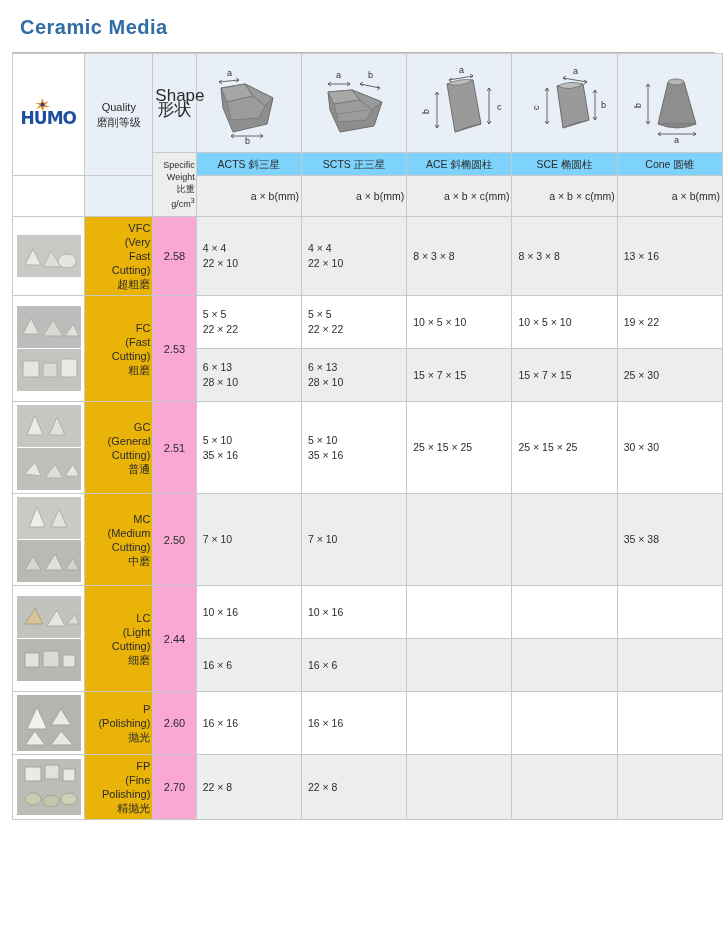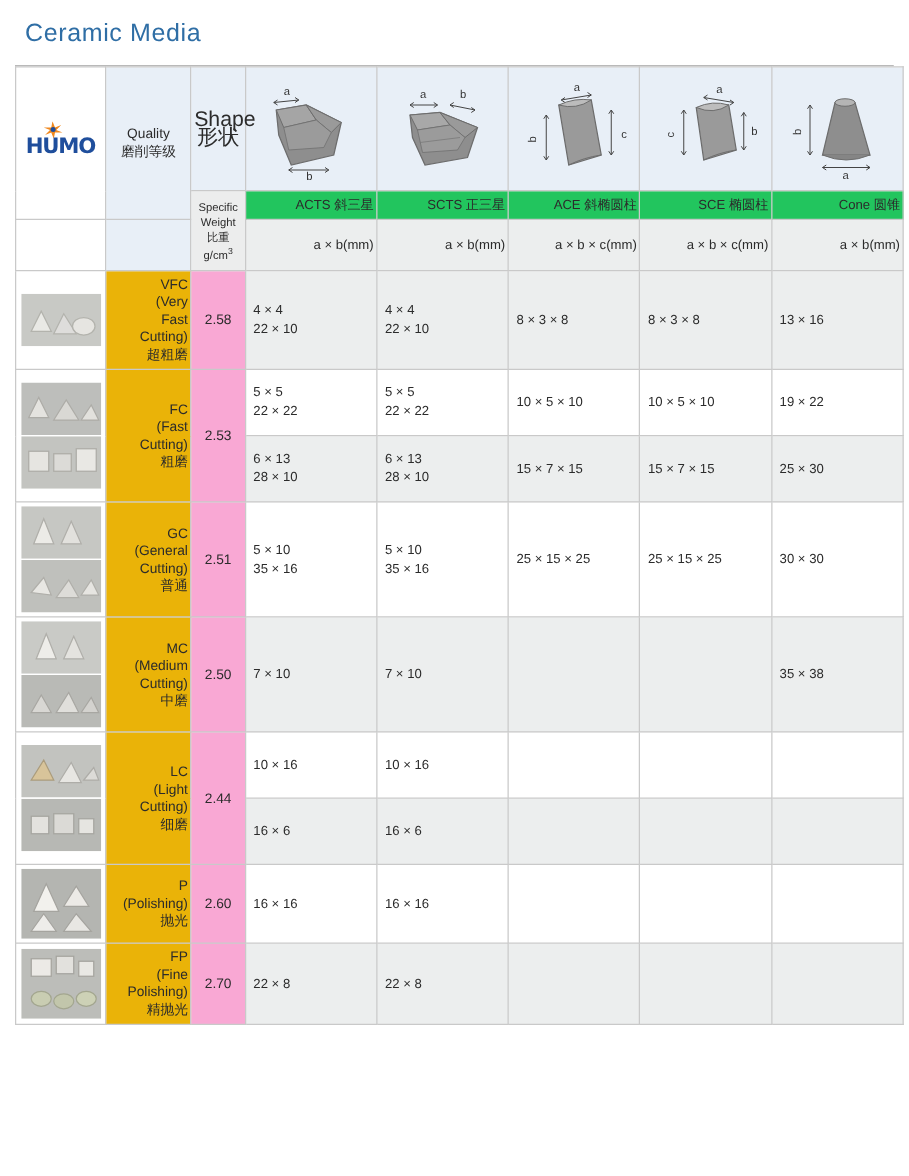--- a/index.html
+++ b/index.html
@@ -29,20 +29,21 @@
     font-size: 21px;
     color: #3b3b3b;
     letter-spacing: 1px;
     line-height: 26px;
   }
   .title-en {
     font-size: 20px;
     color: #2f6ea5;
     line-height: 26px;
     letter-spacing: 0.5px;
+    font-weight: bold;
   }
   .title-rule {
     border-top: 1px solid #b9b9b9;
     margin: 6px 4px 0 4px;
   }
   
   table.spec {
     border-collapse: collapse;
     width: 711px;
     margin-left: 4px;
@@ -102,35 +103,35 @@
     line-height: 15px;
     padding: 4px 2px;
   }
   .shape-head {
     text-align: center;
     font-size: 17px;
     line-height: 14px;
     padding: 4px 2px;
   }
   .sw-head {
-    text-align: center;
+    text-align: right;
     font-size: 9px;
     line-height: 12px;
     padding: 3px 1px;
     margin-top: 32px;
   }
   .shape-pic-cell {
     background: #e8eff7;
     text-align: center;
     padding: 4px 2px 2px 2px;
     height: 92px;
   }
   .name-cell {
-    background: #22c55e;
-    text-align: right;
+    background: #7dd3fc;
+    text-align: center;
     font-size: 10.5px;
     padding: 4px 2px;
     line-height: 14px;
   }
   .unit-cell {
     background: #eceeee;
     text-align: right;
     font-size: 10.5px;
     padding: 4px 2px;
   }

